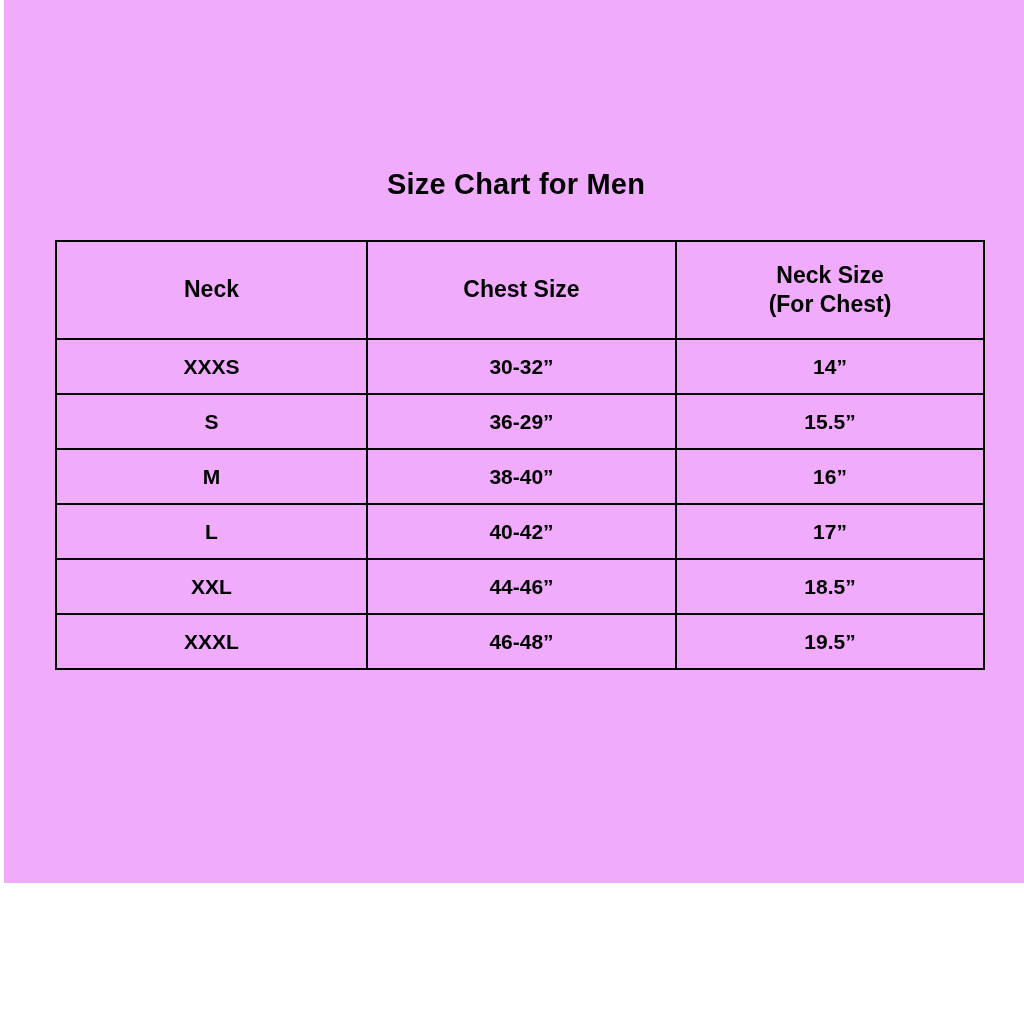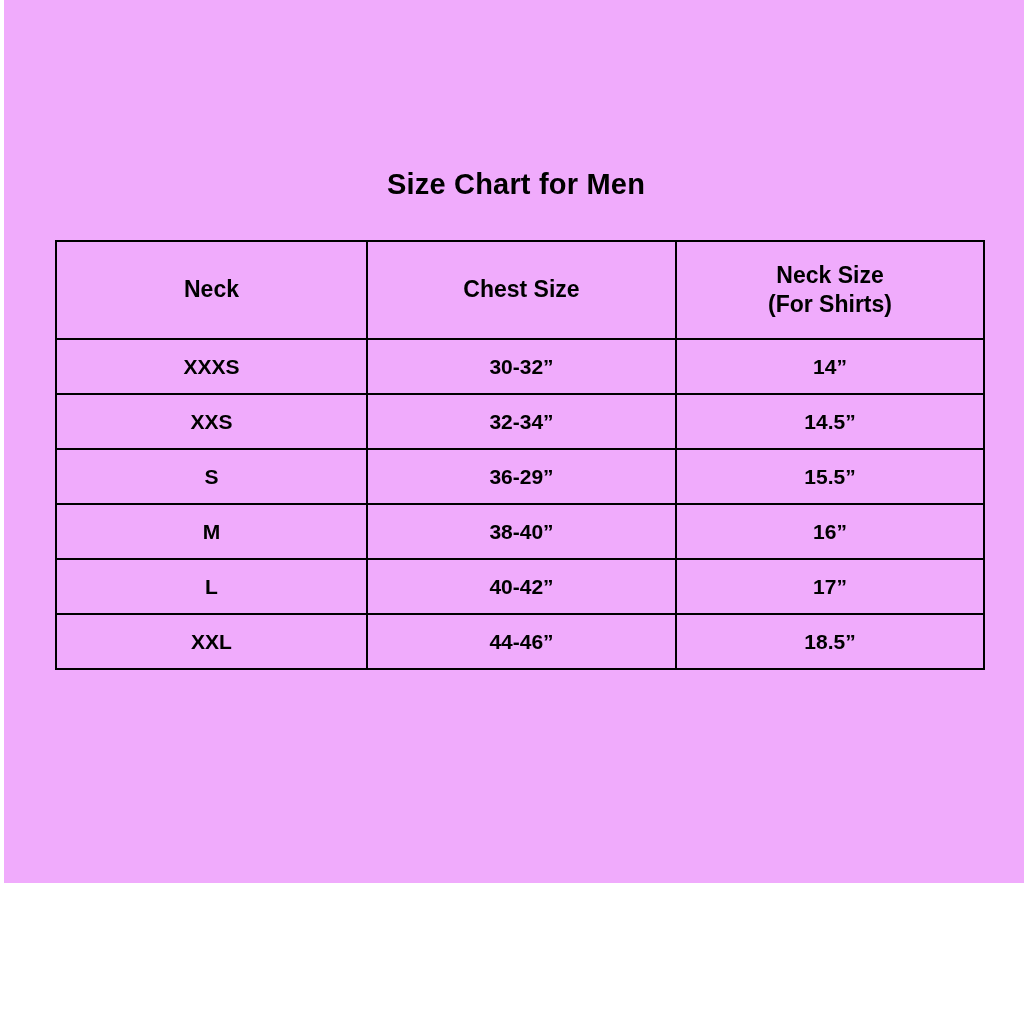--- a/index.html
+++ b/index.html
@@ -78,34 +78,29 @@
     <thead>
       <tr>
         <th class="col-size">
           <span>Neck</span>
         </th>
         <th class="col-chest">
           <span>Chest Size</span>
         </th>
         <th class="col-neck">
           <span>Neck Size</span>
-          <span class="hdr-sub">(For Shirts)</span>
+          <span class="hdr-sub">(For Chest)</span>
         </th>
       </tr>
     </thead>
     <tbody>
       <tr>
         <td>XXXS</td>
         <td>30-32”</td>
         <td>14”</td>
-      </tr>
-      <tr>
-        <td>XXS</td>
-        <td>32-34”</td>
-        <td>14.5”</td>
       </tr>
       <tr>
         <td>S</td>
         <td>36-29”</td>
         <td>15.5”</td>
       </tr>
       <tr>
         <td>M</td>
         <td>38-40”</td>
         <td>16”</td>
@@ -113,16 +108,21 @@
       <tr>
         <td>L</td>
         <td>40-42”</td>
         <td>17”</td>
       </tr>
       <tr>
         <td>XXL</td>
         <td>44-46”</td>
         <td>18.5”</td>
       </tr>
+      <tr>
+        <td>XXXL</td>
+        <td>46-48”</td>
+        <td>19.5”</td>
+      </tr>
     </tbody>
   </table>
 
 </div>
 
 </body></html>

